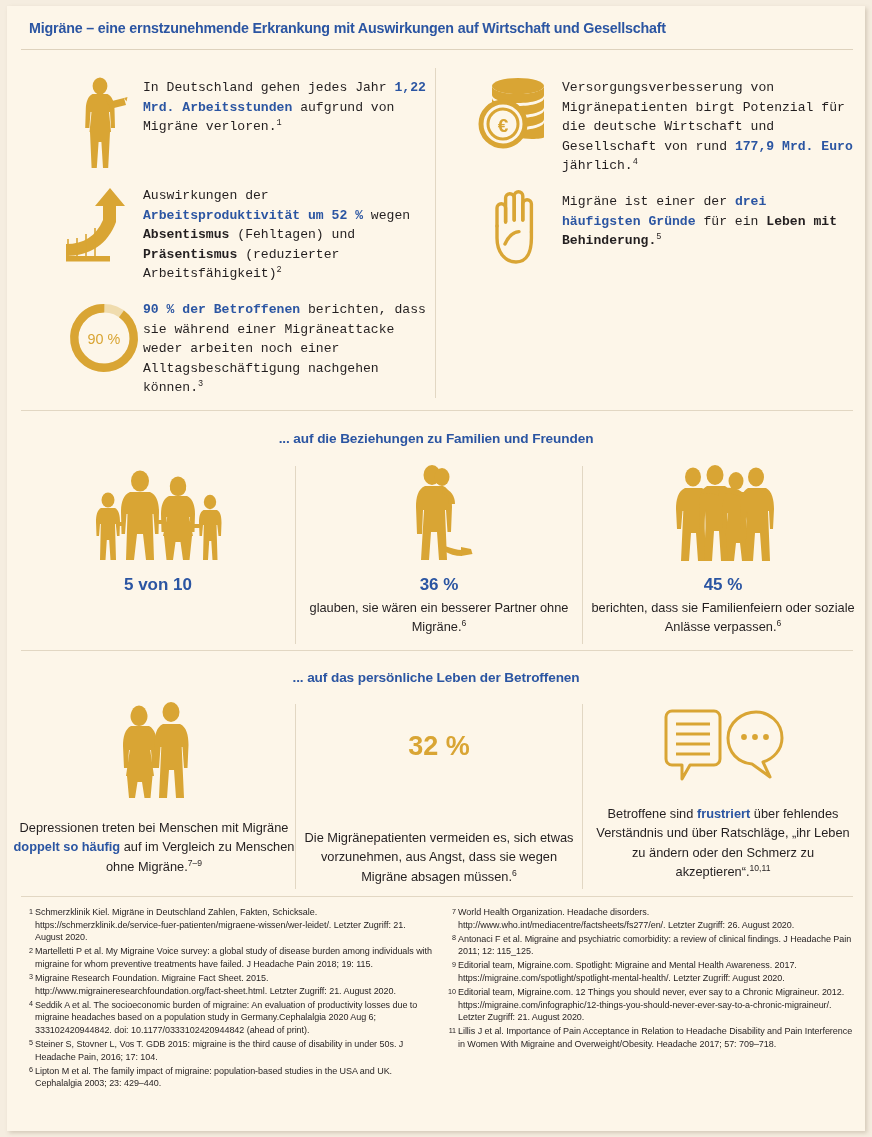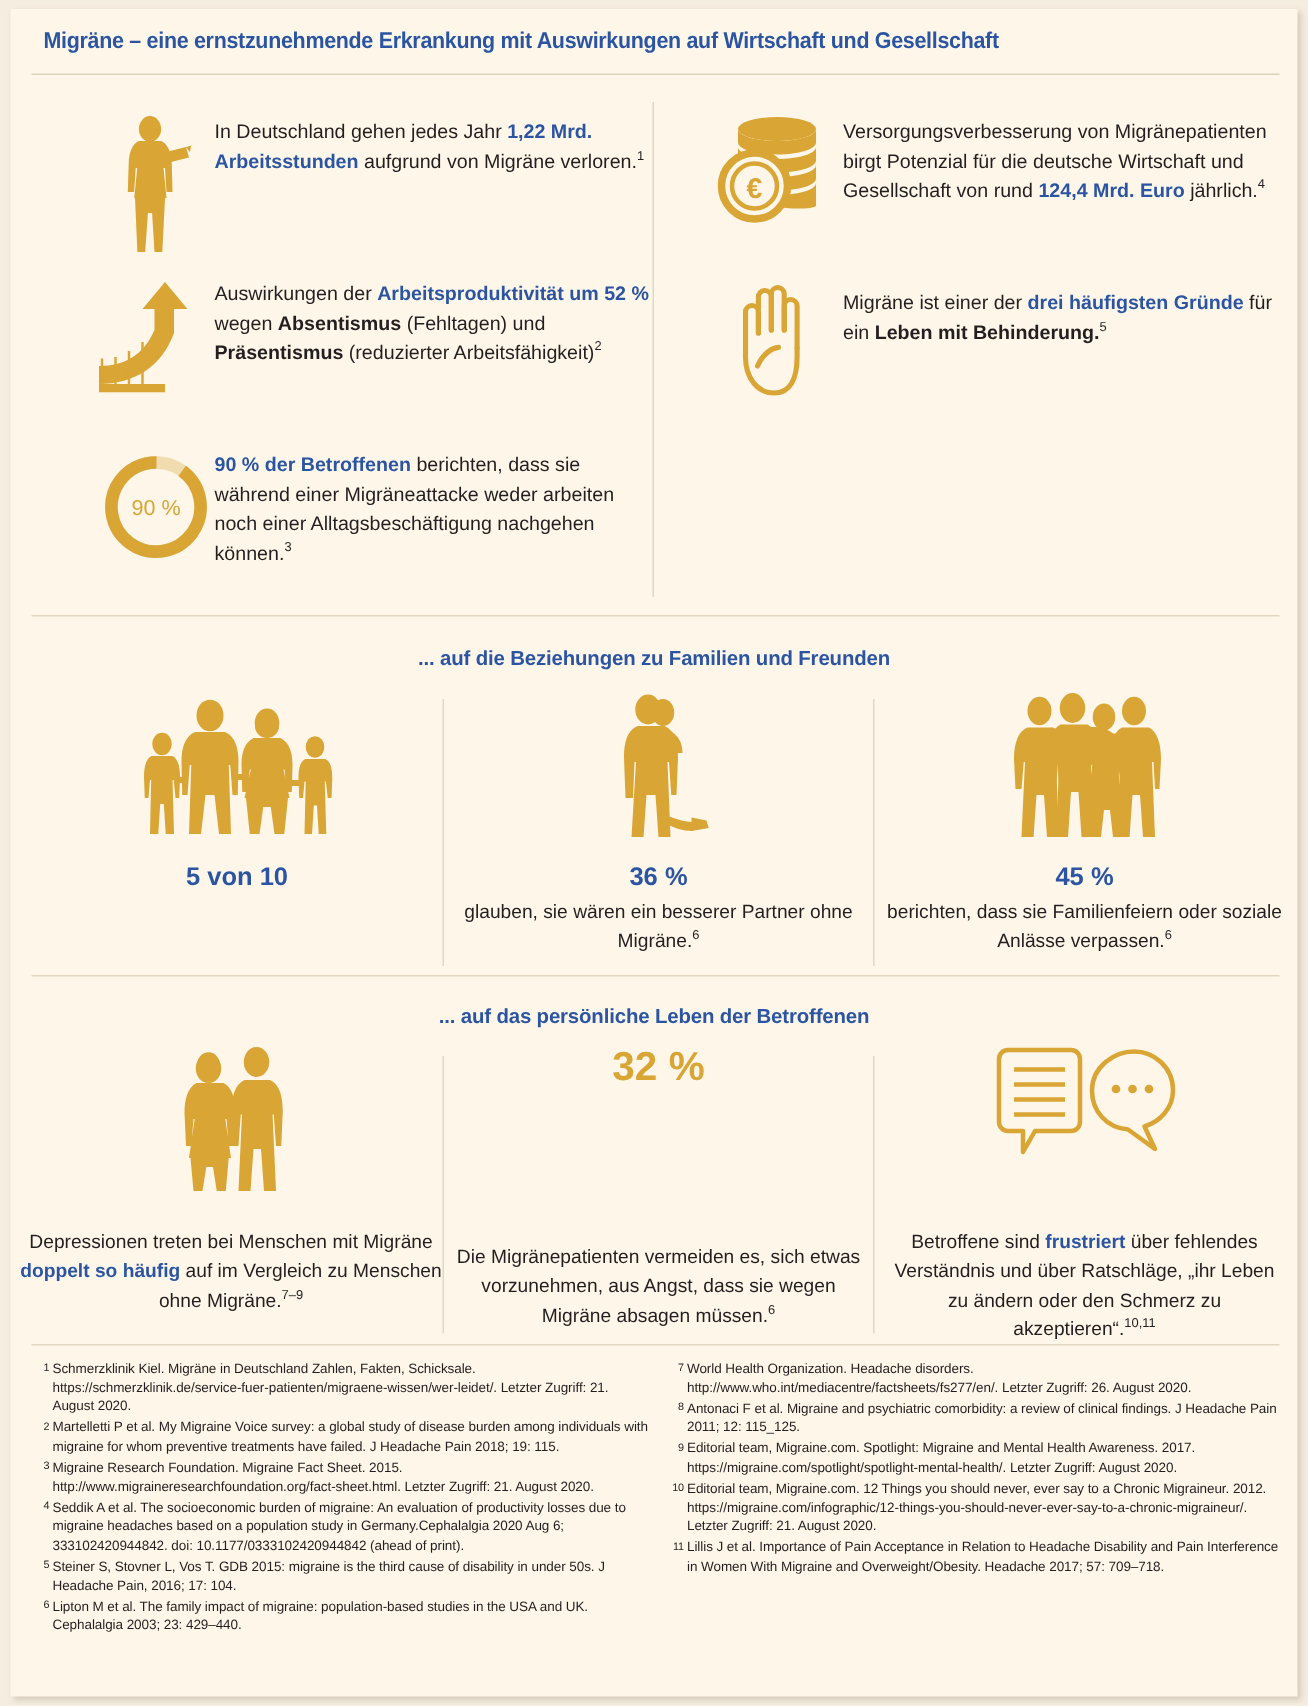--- a/index.html
+++ b/index.html
@@ -53,21 +53,21 @@
     position:absolute;top:10px;left:428px;width:1px;height:330px;
     background:#e2d7c3;
   }
   .stat{
     position:absolute;display:flex;align-items:flex-start;
   }
   .stat .ico{
     flex:0 0 auto;display:flex;align-items:flex-start;justify-content:center;
   }
   .stat .txt{
-    font-size:13.1px;line-height:19.6px;color:#231f20;
+    font-size:13.1px;line-height:19.6px;color:#231f20;font-family:Liberation Mono, monospace;
   }
   b.blue{color:#2b55a2;font-weight:bold;}
   b.blk{color:#231f20;font-weight:bold;}
   sup{font-size:8.6px;line-height:0;vertical-align:super;}
 
   #stat1{left:58px;top:18px;width:370px;}
   #stat1 .ico{width:78px;}
   #stat1 .txt{width:288px;padding-top:2px;}
   #stat2{left:58px;top:128px;width:370px;}
   #stat2 .ico{width:78px;}
@@ -87,21 +87,21 @@
     position:absolute;width:858px;text-align:center;
     font-size:13.6px;font-weight:bold;color:#2b55a2;
     letter-spacing:-0.1px;
   }
   .hrule{position:absolute;left:14px;width:832px;height:1px;background:#e2d7c3;}
 
   .trio{position:absolute;width:858px;}
   .trio .col{
     position:absolute;top:0;text-align:center;
   }
-  .trio .colicon{height:108px;display:flex;align-items:flex-start;justify-content:center;}
+  .trio .colicon{height:108px;display:flex;align-items:center;justify-content:center;}
   .trio .big{
     font-size:17px;font-weight:bold;color:#2b55a2;margin-top:9px;
   }
   .trio .big.gold{color:#d9a534;font-size:27px;font-weight:bold;}
   .trio .desc{
     font-size:12.8px;line-height:19.4px;margin-top:3px;color:#231f20;
   }
   .trio .tdiv{position:absolute;top:8px;width:1px;background:#e2d7c3;}
 
   
@@ -193,21 +193,21 @@
               <path d="M16 22 L16 31 C16 35.5 27.6 39 42 39 C56.4 39 68 35.5 68 31 L68 22 C68 26.5 56.4 30 42 30 C27.6 30 16 26.5 16 22 Z"></path>
               <path d="M16 34 L16 43 C16 47.5 27.6 51 42 51 C56.4 51 68 47.5 68 43 L68 34 C68 38.5 56.4 42 42 42 C27.6 42 16 38.5 16 34 Z"></path>
               <path d="M30 46 L30 55 C30 59.5 41.6 63 56 63 C62 63 67.3 62.4 68 61.3 L68 46 C68 50.5 56.4 54 42 54 C36 54 30.7 53.4 30 52.3 Z"></path>
             </g>
             <circle cx="27" cy="48" r="23" fill="#fdf6e9"></circle>
             <circle cx="27" cy="48" r="22" fill="none" stroke="#d9a534" stroke-width="5"></circle>
             <circle cx="27" cy="48" r="15" fill="none" stroke="#d9a534" stroke-width="3"></circle>
             <text x="27" y="56" text-anchor="middle" fill="#d9a534" font-family="Liberation Sans, sans-serif" font-size="19" font-weight="bold">€</text>
           </svg>
         </div>
-        <div class="txt"><span>Versorgungsverbesserung von Migränepatienten birgt Potenzial für die deutsche Wirtschaft und Gesellschaft von rund </span><b class="blue">124,4 Mrd. Euro</b><span> jährlich.</span><sup>4</sup></div>
+        <div class="txt"><span>Versorgungsverbesserung von Migränepatienten birgt Potenzial für die deutsche Wirtschaft und Gesellschaft von rund </span><b class="blue">177,9 Mrd. Euro</b><span> jährlich.</span><sup>4</sup></div>
       </div>
 
       <div class="stat" id="stat5">
         <div class="ico">
           <svg width="62" height="80" viewBox="0 0 62 80">
             <g fill="none" stroke="#d9a534" stroke-width="3.4" stroke-linecap="round" stroke-linejoin="round">
               <path d="M12 40 L12 22 A4.3 4.3 0 0 1 20.6 22 L20.6 36"></path>
               <path d="M20.6 36 L20.6 12 A4.3 4.3 0 0 1 29.2 12 L29.2 34"></path>
               <path d="M29.2 34 L29.2 10 A4.3 4.3 0 0 1 37.8 10 L37.8 34"></path>
               <path d="M37.8 34 L37.8 18 A4.3 4.3 0 0 1 46.4 18 L46.4 46"></path>
@@ -348,21 +348,21 @@
               <path d="M68 31 C68 15 83 5 96 5 C109 5 122 15 122 31 C122 43 113 52 103 55 L110 70 L92 57 C78 56 68 45 68 31 Z" stroke-linejoin="round"></path>
             </g>
             <g fill="#d9a534">
               <circle cx="84" cy="30" r="2.9"></circle>
               <circle cx="95" cy="30" r="2.9"></circle>
               <circle cx="106" cy="30" r="2.9"></circle>
             </g>
           </svg>
         </div>
         <div class="big" style="height:0;margin:0"></div>
-        <div class="desc" style="margin-top:14px"><span>Betroffene sind </span><b class="blue">frustriert</b><span> über fehlendes Verständnis und über Ratschläge, „ihr Leben zu ändern oder den Schmerz zu akzeptieren“.</span><sup>10,11</sup></div>
+        <div class="desc" style="margin-top:0"><span>Betroffene sind </span><b class="blue">frustriert</b><span> über fehlendes Verständnis und über Ratschläge, „ihr Leben zu ändern oder den Schmerz zu akzeptieren“.</span><sup>10,11</sup></div>
       </div>
     </div>
 
     <div class="hrule" style="top:890px"></div>
 
     <div class="notes">
       <div class="notecol" id="notes-left" style="left:14px;width:412px">
           <div class="note"><span class="num">1</span><span>Schmerzklinik Kiel. Migräne in Deutschland Zahlen, Fakten, Schicksale. https://schmerzklinik.de/service-fuer-patienten/migraene-wissen/wer-leidet/. Letzter Zugriff: 21. August 2020.</span></div>
           <div class="note"><span class="num">2</span><span>Martelletti P et al. My Migraine Voice survey: a global study of disease burden among individuals with migraine for whom preventive treatments have failed. J Headache Pain 2018; 19: 115.</span></div>
           <div class="note"><span class="num">3</span><span>Migraine Research Foundation. Migraine Fact Sheet. 2015. http://www.migraineresearchfoundation.org/fact-sheet.html. Letzter Zugriff: 21. August 2020.</span></div>

